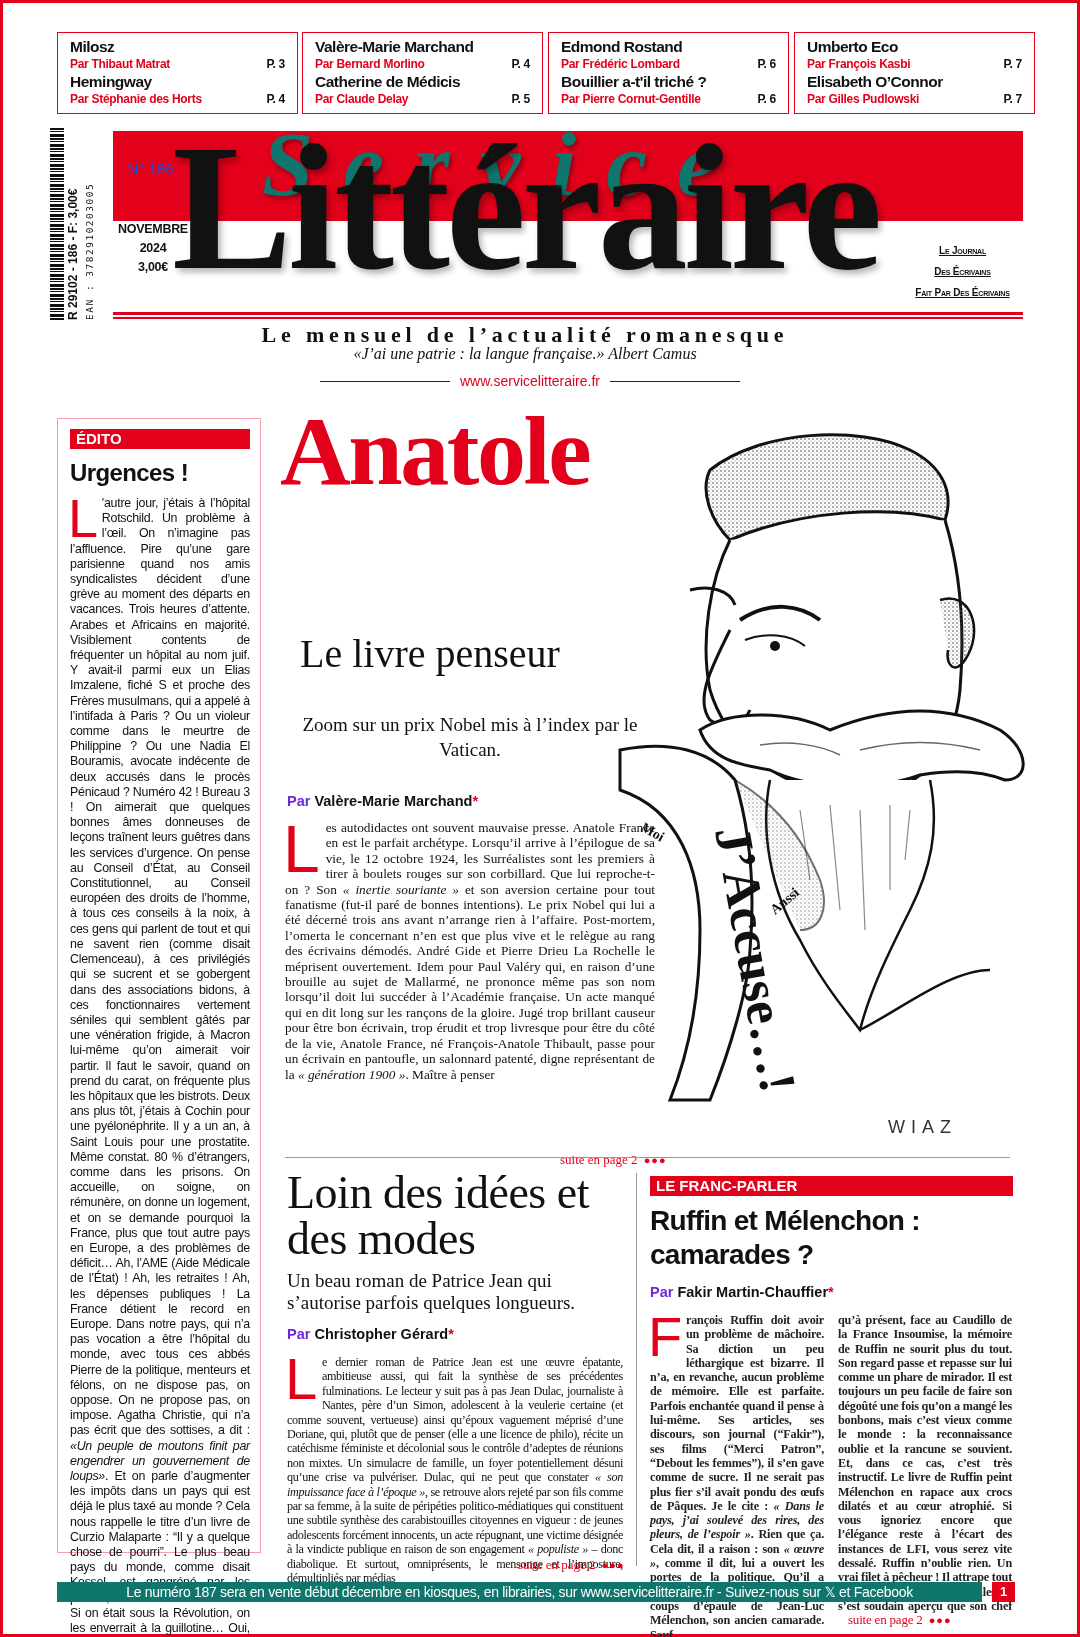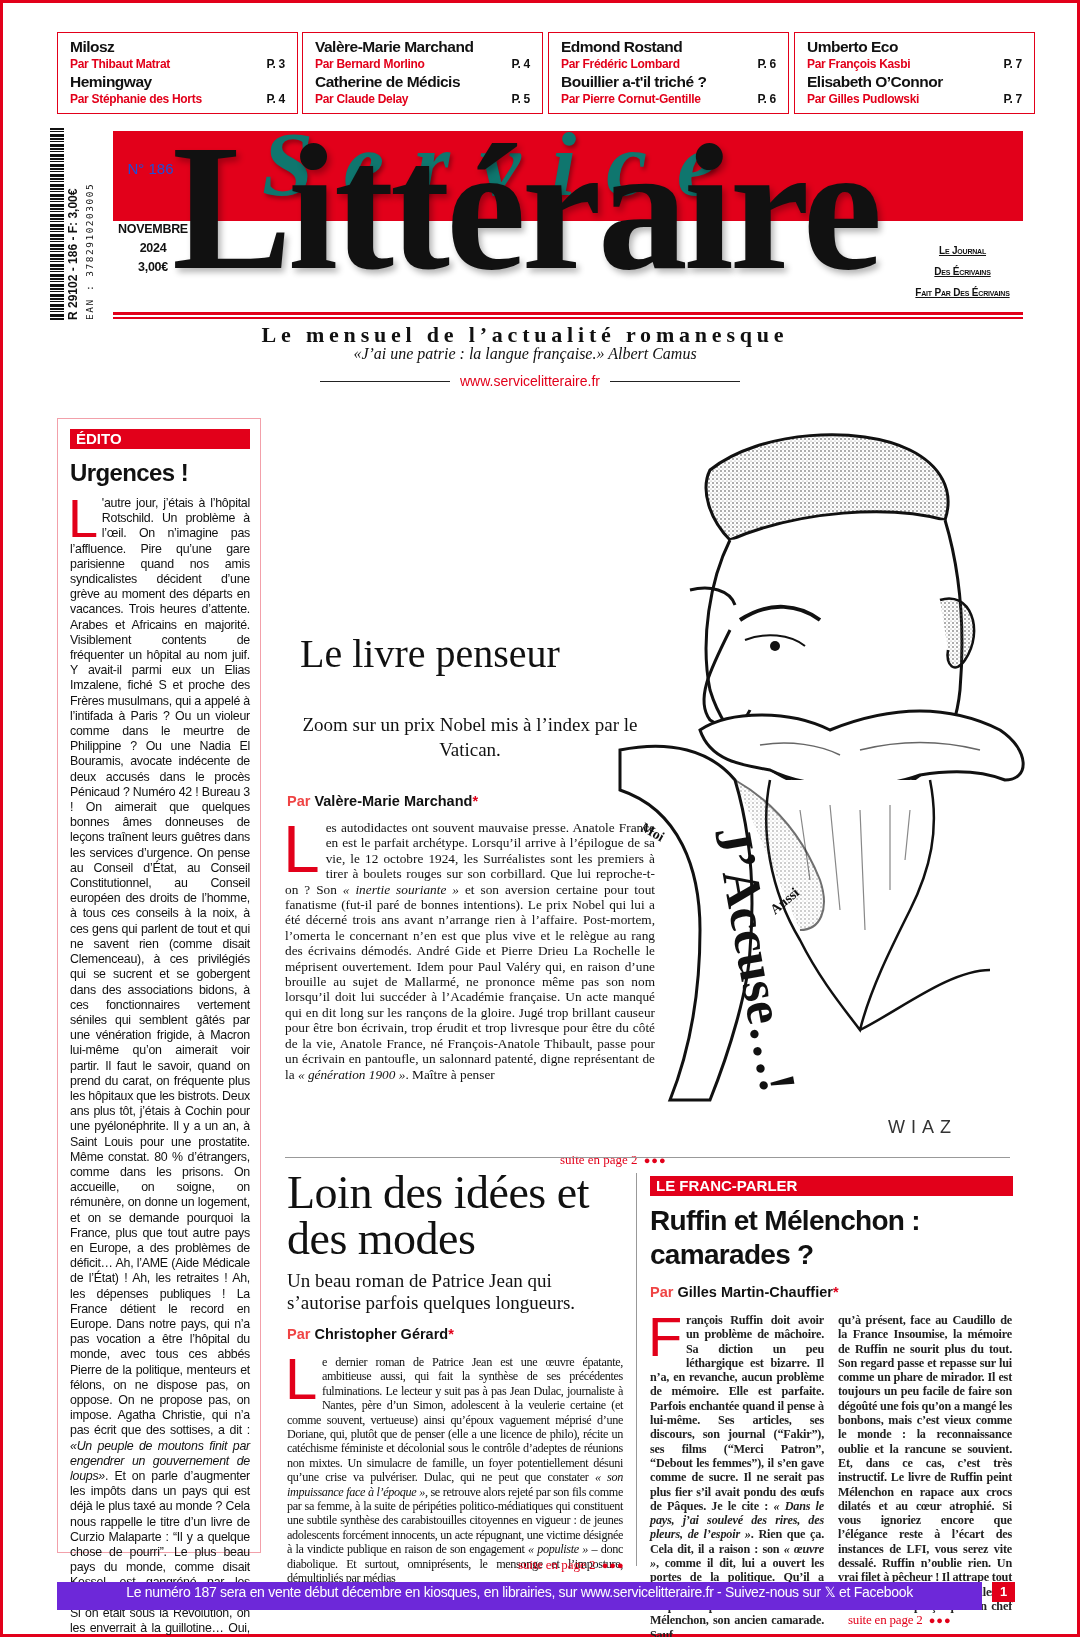--- a/index.html
+++ b/index.html
@@ -40,21 +40,21 @@
   .tag { background: #e2001a; color: #fff; font-family: "Liberation Sans", sans-serif; font-weight: bold; font-size: 15px; padding: 1px 6px; height: 20px; line-height: 18px; }
   .edito h2 { font-family: "Liberation Sans", sans-serif; font-weight: bold; font-size: 24px; letter-spacing: -0.6px; margin: 9px 0 8px 0; line-height: 30px; }
   .edito .body { font-family: "Liberation Sans", sans-serif; font-size: 12.4px; line-height: 15.2px; text-align: justify; letter-spacing: -0.25px; }
   .dropcap-sans { float: left; font-family: "Liberation Sans", sans-serif; font-size: 54px; line-height: 40px; color: #e2001a; margin: 2px 4px 0 -2px; font-weight: normal; }
 
   
   .af-title { position: absolute; left: 280px; top: 408px; font-family: "Liberation Serif", serif; font-weight: bold; color: #e2001a; font-size: 98px; line-height: 86px; letter-spacing: -2.5px; }
   .af-sub { position: absolute; left: 300px; top: 630px; font-family: "Liberation Serif", serif; font-size: 40px; }
   .af-deck { position: absolute; left: 285px; top: 712px; width: 370px; text-align: center; font-family: "Liberation Serif", serif; font-size: 19px; line-height: 25px; }
   .byline { font-family: "Liberation Sans", sans-serif; font-weight: bold; font-size: 14.5px; }
-  .byline .par { color: #ef4444; }
+  .byline .par { color: #6d28d9; }
   .byline .star { color: #e2001a; }
   .af-byline { position: absolute; left: 287px; top: 793px; }
   .af-body { position: absolute; left: 285px; top: 820px; width: 370px; font-family: "Liberation Serif", serif; font-size: 13.3px; line-height: 15.4px; text-align: justify; }
   .af-body .dc { float: left; font-family: "Liberation Sans", sans-serif; color: #e2001a; font-size: 66px; line-height: 50px; margin: 4px 6px 0 -2px; }
   .suite { font-family: "Liberation Serif", serif; color: #e2001a; font-size: 13px; white-space: nowrap; }
   .dots { color: #e2001a; font-size: 11px; letter-spacing: 1px; margin-left: 6px; }
   .af-suite { position: absolute; left: 560px; top: 1150px; }
 
   
   .cartoon { position: absolute; left: 560px; top: 410px; width: 490px; height: 720px; }
@@ -74,21 +74,21 @@
   
   .fp-tag { position: absolute; left: 650px; top: 1176px; width: 363px; }
   .fp-title { position: absolute; left: 650px; top: 1204px; width: 370px; font-family: "Liberation Sans", sans-serif; font-weight: bold; font-size: 28px; line-height: 34px; letter-spacing: -0.7px; }
   .fp-byline { position: absolute; left: 650px; top: 1284px; }
   .fp-cols { position: absolute; left: 650px; top: 1313px; width: 362px; display: flex; gap: 14px; }
   .fp-col { flex: 1; font-family: "Liberation Serif", serif; font-weight: bold; font-size: 12.2px; line-height: 14.3px; text-align: justify; color: #222; letter-spacing: -0.2px; }
   .fp-col .dc { float: left; font-family: "Liberation Sans", sans-serif; color: #e2001a; font-size: 56px; line-height: 42px; margin: 3px 4px 0 -2px; font-weight: normal; }
   .fp-col .suite { font-weight: normal; margin-left: 10px; }
 
   
-  .footer { position: absolute; left: 57px; top: 1582px; width: 925px; height: 28px; background: #6d28d9; color: #fff; font-family: "Liberation Sans", sans-serif; font-size: 14px; line-height: 20px; text-align: center; letter-spacing: -0.3px; }
+  .footer { position: absolute; left: 57px; top: 1582px; width: 925px; height: 20px; background: #0f766e; color: #fff; font-family: "Liberation Sans", sans-serif; font-size: 14px; line-height: 20px; text-align: center; letter-spacing: -0.3px; }
   .pagenum { position: absolute; left: 992px; top: 1582px; width: 23px; height: 20px; background: #e2001a; color: #fff; font-family: "Liberation Sans", sans-serif; font-weight: bold; font-size: 13px; line-height: 20px; text-align: center; }
 </style>
 </head>
 <body>
 
 <div class="frame"></div>
 
 <div class="teaser" style="left:57px;">
   <div class="t">Milosz</div>
   <div class="a">
@@ -208,20 +208,21 @@
   <path d="M175 370 C210 390 240 420 260 470 C270 500 260 520 240 520" fill="url(#stip)" stroke="#111" stroke-width="2" opacity="0.6"></path>
   <text x="155" y="420" transform="rotate(80 155 420)" font-family="Liberation Serif, serif" font-weight="bold" font-size="52" fill="#111">J’Accuse…!</text>
   <text x="80" y="420" transform="rotate(30 80 420)" font-family="Liberation Serif, serif" font-weight="bold" font-size="14" fill="#111">Moi</text>
   <text x="215" y="505" transform="rotate(-40 215 505)" font-family="Liberation Serif, serif" font-weight="bold" font-size="14" fill="#111">Aussi</text>
 
   <path d="M300 620 C340 600 390 560 430 560" fill="none" stroke="#111" stroke-width="2.5"></path>
 </svg>
 <div class="signature">WIAZ</div>
 
 <div class="af-title">
+  <div>Anatole</div>
 </div>
 <div class="af-sub">Le livre penseur</div>
 <div class="af-deck">Zoom sur un prix Nobel mis à l’index par le Vatican.</div>
 <div class="byline af-byline">
   <span class="par">Par</span>
   <span>Valère-Marie Marchand</span><span class="star">*</span>
 </div>
 <div class="af-body">
   <span class="dc">L</span><span>es autodidactes ont souvent mauvaise presse. Anatole France en est le parfait archétype. Lorsqu’il arrive à l’épilogue de sa vie, le 12 octobre 1924, les Surréalistes sont les premiers à tirer à boulets rouges sur son corbillard. Que lui reproche-t-on ? Son </span><i>« inertie souriante »</i><span> et son aversion certaine pour tout fanatisme (fut-il paré de bonnes intentions). Le prix Nobel qui lui a été décerné trois ans avant n’arrange rien à l’affaire. Post-mortem, l’omerta le concernant n’en est que plus vive et le relègue au rang des écrivains démodés. André Gide et Pierre Drieu La Rochelle le méprisent ouvertement. Idem pour Paul Valéry qui, en raison d’une brouille au sujet de Mallarmé, ne prononce même pas son nom lorsqu’il doit lui succéder à l’Académie française. Un acte manqué qui en dit long sur les rançons de la gloire. Jugé trop brillant causeur pour être bon écrivain, trop érudit et trop livresque pour être du côté de la vie, Anatole France, né François-Anatole Thibault, passe pour un écrivain en pantoufle, un salonnard patenté, digne représentant de la </span><i>« génération 1900 »</i><span>. Maître à penser</span>
 </div>
@@ -242,21 +243,21 @@
   <span class="dc">L</span><span>e dernier roman de Patrice Jean est une œuvre épatante, ambitieuse aussi, qui fait la synthèse de ses précédentes fulminations. Le lecteur y suit pas à pas Jean Dulac, journaliste à Nantes, père d’un Simon, adolescent à la veulerie certaine (et comme souvent, vertueuse) ainsi qu’époux vaguement méprisé d’une Doriane, qui, plutôt que de penser (elle a une licence de philo), récite un catéchisme féministe et décolonial sous le contrôle d’adeptes de réunions non mixtes. Un simulacre de famille, un foyer potentiellement désuni qu’une crise va pulvériser. Dulac, qui ne peut que constater </span><i>« son impuissance face à l’époque »</i><span>, se retrouve alors rejeté par son fils comme par sa femme, à la suite de péripéties politico-médiatiques qui constituent une subtile synthèse des carabistouilles citoyennes en vigueur : de jeunes adolescents forcément innocents, un acte répugnant, une victime désignée à la vindicte publique en raison de son engagement </span><i>« populiste »</i><span> – donc diabolique. Et surtout, omniprésents, le mensonge et l’imposture, démultipliés par médias</span>
 </div>
 <div class="ld-suite">
   <span class="suite">suite en page 2</span><span class="dots">●●●</span>
 </div>
 
 <div class="tag fp-tag">LE FRANC-PARLER</div>
 <div class="fp-title">Ruffin et Mélenchon : camarades ?</div>
 <div class="byline fp-byline">
   <span class="par">Par</span>
-  <span>Gilles Martin-Chauffier</span><span class="star">*</span>
+  <span>Fakir Martin-Chauffier</span><span class="star">*</span>
 </div>
 <div class="fp-cols">
   <div class="fp-col">
     <span class="dc">F</span><span>rançois Ruffin doit avoir un problème de mâchoire. Sa diction un peu léthargique est bizarre. Il n’a, en revanche, aucun problème de mémoire. Elle est parfaite. Parfois enchantée quand il pense à lui-même. Ses articles, ses discours, son journal (“Fakir”), ses films (“Merci Patron”, “Debout les femmes”), il s’en gave comme de sucre. Il ne serait pas plus fier s’il avait pondu des œufs de Pâques. Je le cite : </span><i>« Dans le pays, j’ai soulevé des rires, des pleurs, de l’espoir »</i><span>. Rien que ça. Cela dit, il a raison : son </span><i>« œuvre »</i><span>, comme il dit, lui a ouvert les portes de la politique. Qu’il a ensuite poussé en grand grâce aux coups d’épaule de Jean-Luc Mélenchon, son ancien camarade. Sauf</span>
   </div>
   <div class="fp-col">
     <span>qu’à présent, face au Caudillo de la France Insoumise, la mémoire de Ruffin ne sourit plus du tout. Son regard passe et repasse sur lui comme un phare de mirador. Il est toujours un peu facile de faire son dégoûté une fois qu’on a mangé les bonbons, mais c’est vieux comme le monde : la reconnaissance oublie et la rancune se souvient. Et, dans ce cas, c’est très instructif. Le livre de Ruffin peint Mélenchon en rapace aux crocs dilatés et au cœur atrophié. Si vous ignoriez encore que l’élégance reste à l’écart des instances de LFI, vous serez vite dessalé. Ruffin n’oublie rien. Un vrai filet à pêcheur ! Il attrape tout ce qui passe entre ses mailles. Il s’est soudain aperçu que son chef</span>
     <span><span class="suite">suite en page 2</span><span class="dots">●●●</span></span>
   </div>
 </div>

